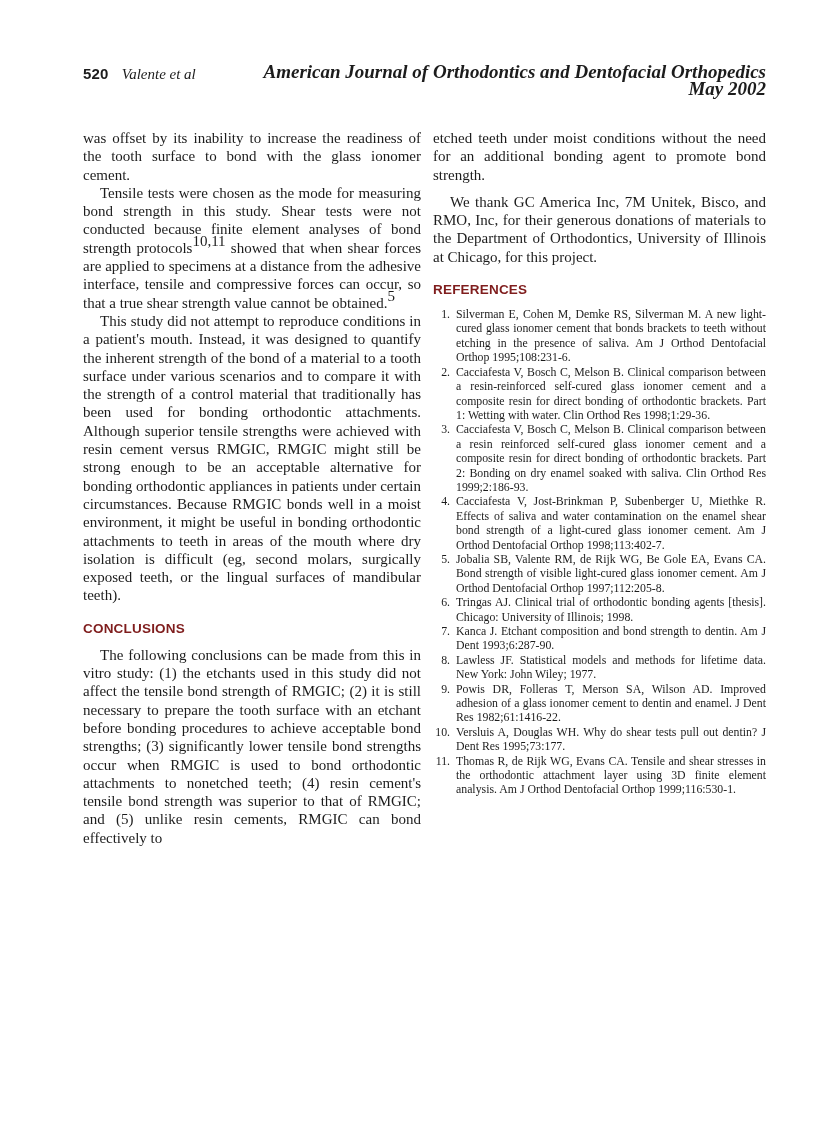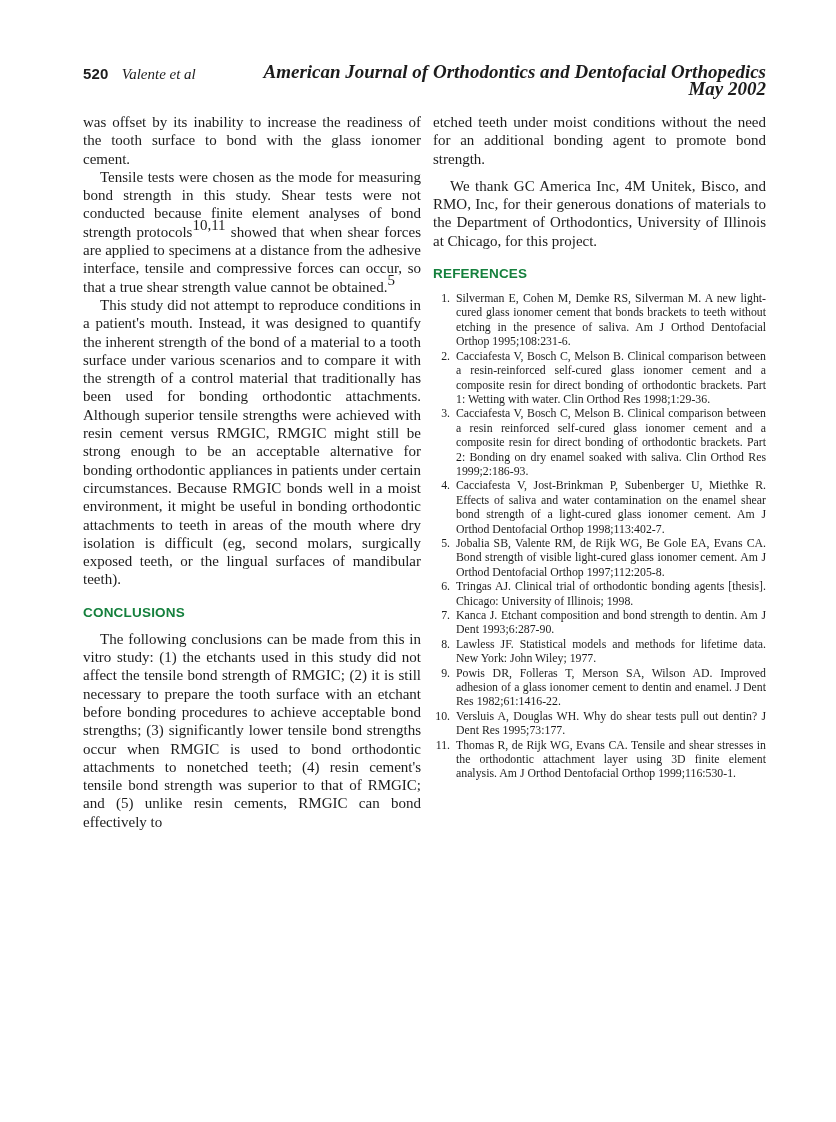--- a/index.html
+++ b/index.html
@@ -48,21 +48,21 @@
     font-family: "Liberation Serif", serif;
     font-style: italic;
     font-size: 19px;
     line-height: 16.5px;
     font-weight: 600;
   }
   
   .columns {
     display: flex;
     gap: 12px;
-    margin-top: 16px;
+    margin-top: 32px;
   }
   .col { box-sizing: border-box; }
   .col-left  { width: 338px; }
   .col-right { width: 333px; }
   
   .para {
     margin: 0;
     font-family: "Liberation Serif", serif;
     font-size: 15px;
     line-height: 18.3px;
@@ -78,21 +78,21 @@
     position: relative;
     top: -0.45em;
   }
   .u { }
   
   .section-heading {
     font-family: "Liberation Sans", sans-serif;
     font-weight: 700;
     font-size: 13.5px;
     letter-spacing: 0.2px;
-    color: #15803d;
+    color: #7f1d1d;
     margin: 16px 0 10px 0;
   }
   
   .ref-list { margin-top: 7px; }
   .ref-item {
     display: flex;
     font-family: "Liberation Serif", serif;
     font-size: 11.8px;
     line-height: 14.4px;
   }
@@ -127,21 +127,21 @@
     <main class="columns">
       <section class="col col-left">
           <p class="para"><span>was offset by its inability to increase the readiness of the tooth surface to bond with the glass ionomer cement.</span></p>
           <p class="para indent"><span>Tensile tests were chosen as the mode for measuring bond strength in this study. Shear tests were not conducted because finite element analyses of bond strength protocols</span><sup>10,11</sup><span> showed that when shear forces are applied to specimens at a distance from the adhesive interface, tensile and compressive forces can occur, so that a true shear strength value cannot be obtained.</span><sup>5</sup></p>
           <p class="para indent"><span>This study did not attempt to reproduce conditions in a patient's mouth. Instead, it was designed to quantify the inherent strength of the bond of a material to a tooth surface under various scenarios and to compare it with the strength of a control material that traditionally has been used for bonding orthodontic attachments. Although superior tensile strengths were achieved with resin cement versus RMGIC, RMGIC might still be strong enough to be an acceptable alternative for bonding orthodontic appliances in patients under certain circumstances. Because RMGIC bonds well in a moist environment, it might be useful in bonding orthodontic attachments to teeth in areas of the mouth where dry isolation is difficult (eg, second molars, surgically exposed teeth, or the lingual surfaces of mandibular teeth).</span></p>
           <h2 class="section-heading">CONCLUSIONS</h2>
           <p class="para indent"><span>The following conclusions can be made from this in vitro study: (1) the etchants used in this study did not affect the tensile bond strength of RMGIC; (2) it is still necessary to prepare the tooth surface with an etchant before bonding procedures to achieve acceptable bond strengths; (3) significantly lower tensile bond strengths occur when RMGIC is used to bond orthodontic attachments to nonetched teeth; (4) resin cement's tensile bond strength was superior to that of RMGIC; and (5) unlike resin cements, RMGIC can bond effectively to</span></p>
         </section>
       <section class="col col-right">
           <p class="para"><span>etched teeth under moist conditions without the need for an additional bonding agent to promote bond strength.</span></p>
-          <p class="para indent ack"><span>We thank GC America Inc, 4M Unitek, Bisco, and RMO, Inc, for their generous donations of materials to the Department of Orthodontics, University of Illinois at Chicago, for this project.</span></p>
+          <p class="para indent ack"><span>We thank GC America Inc, 7M Unitek, Bisco, and RMO, Inc, for their generous donations of materials to the Department of Orthodontics, University of Illinois at Chicago, for this project.</span></p>
           <h2 class="section-heading">REFERENCES</h2>
           <div class="ref-list">
             <div class="ref-item">
               <span class="ref-num">1.</span>
               <span class="ref-text"><span>Silverman E, Cohen M, Demke RS, Silverman M. A new light-cured glass ionomer cement that bonds brackets to teeth without etching in the presence of saliva. Am J Orthod Dentofacial Orthop 1995;108:231-6.</span></span>
             </div>
             <div class="ref-item">
               <span class="ref-num">2.</span>
               <span class="ref-text"><span>Cacciafesta V, Bosch C, Melson B. Clinical comparison between a resin-reinforced self-cured glass ionomer cement and a composite resin for direct bonding of orthodontic brackets. Part 1: Wetting with water. Clin Orthod Res 1998;1:29-36.</span></span>
             </div>

